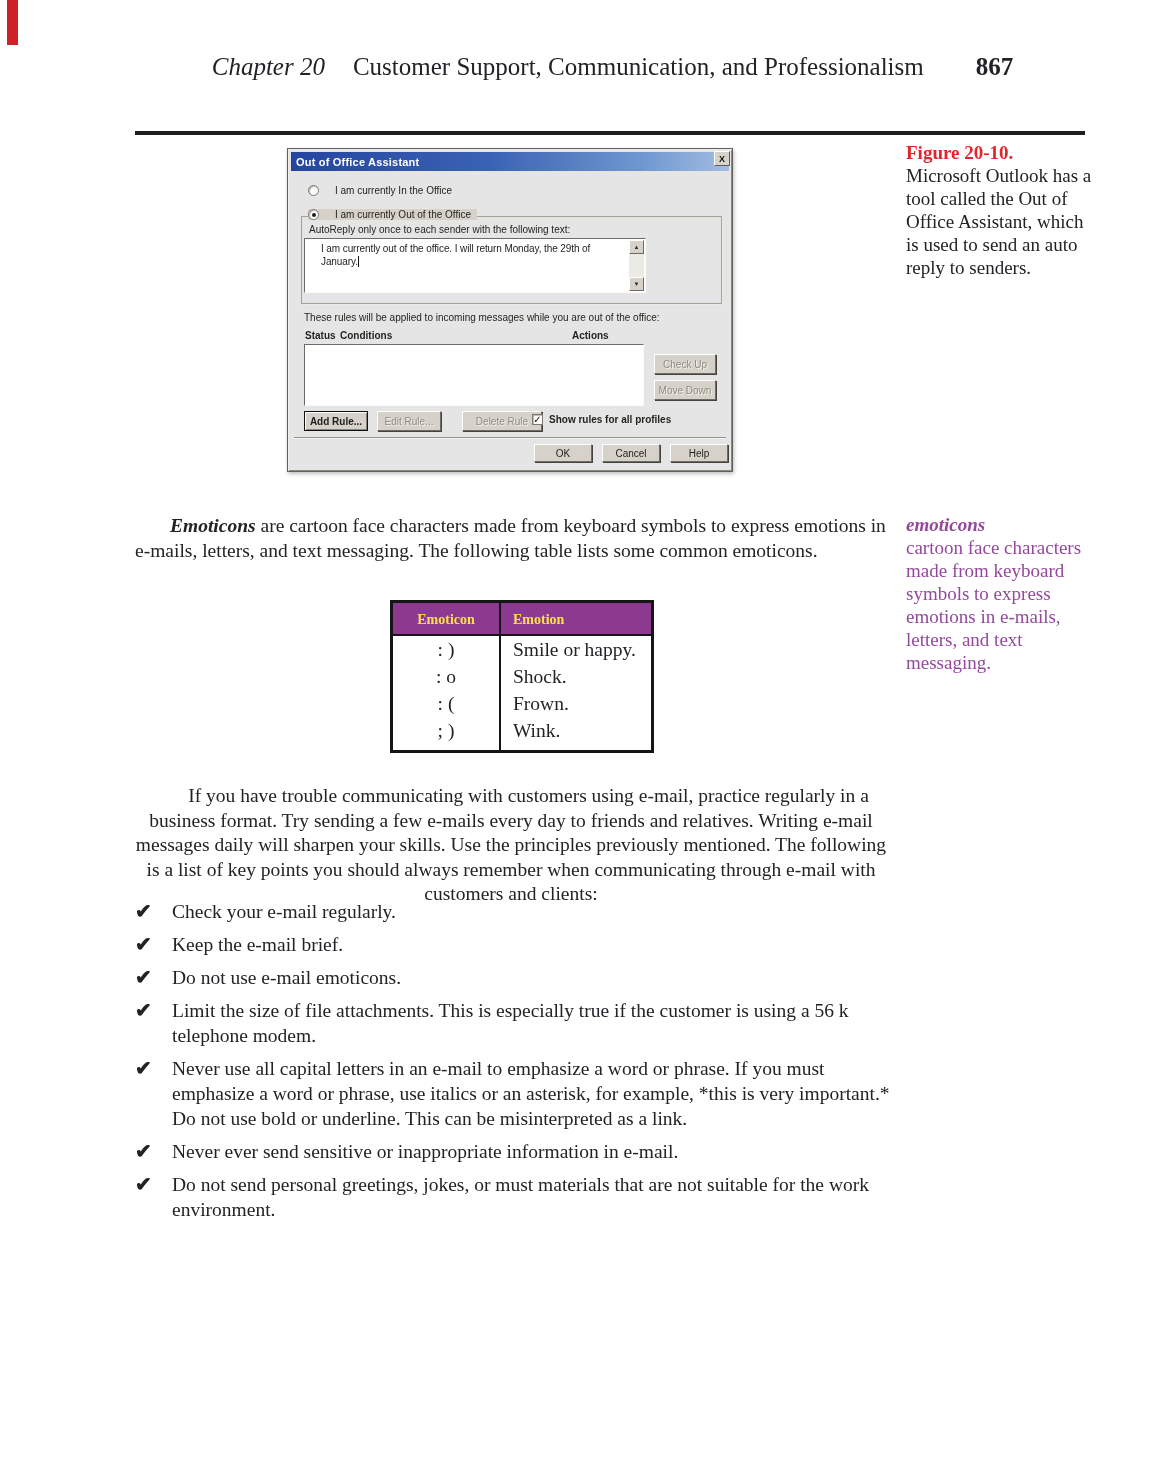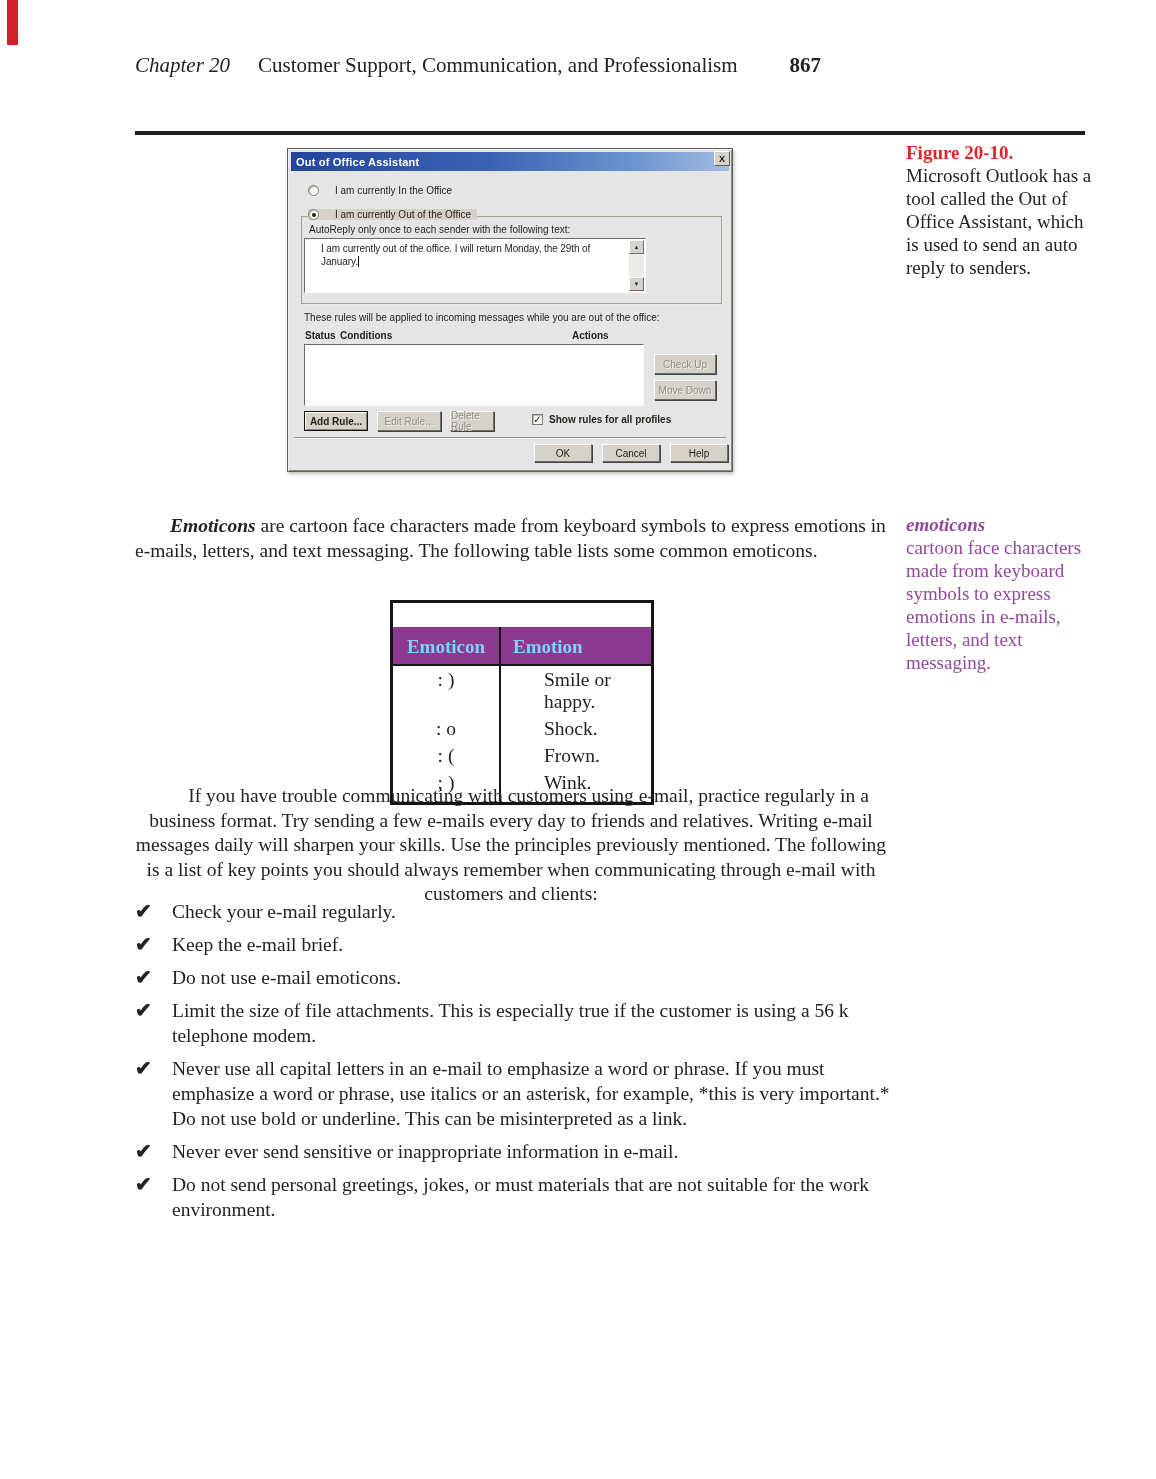--- a/index.html
+++ b/index.html
@@ -3,21 +3,21 @@
 <meta charset="utf-8">
 <style>
   * { margin:0; padding:0; box-sizing:border-box; }
   html,body { background:#ffffff; }
   .page {
     position:relative; width:1156px; height:1479px; background:#ffffff;
     font-family:"Liberation Serif","DejaVu Serif",serif; color:#232327; overflow:hidden;
   }
   
   .redbar { position:absolute; left:7px; top:0; width:11px; height:45px; background:#cf2127; }
-  .hdr { position:absolute; top:53px; left:135px; width:955px; display:flex; justify-content:flex-start; align-items:baseline; font-size:21px; }
+  .hdr { position:absolute; top:53px; left:135px; width:955px; display:flex; justify-content:center; align-items:baseline; font-size:25px; }
   .hdr .chap { font-style:italic; }
   .hdr .ttl { margin-left:28px; }
   .hdr .pg { margin-left:52px; font-weight:bold; }
   .rule { position:absolute; left:135px; top:131px; width:950px; height:4px; background:#1e1e1e; }
 
   
   .figcap { position:absolute; left:906px; top:141px; width:190px; font-size:19px; line-height:23px; }
   .figcap .figlabel { color:#e2242b; font-weight:bold; display:block; }
   .marginnote { position:absolute; left:906px; top:513px; width:190px; font-size:19px; line-height:23px; color:#94489c; }
   .marginnote .term { font-weight:bold; font-style:italic; display:block; }
@@ -29,26 +29,26 @@
   .p2 { top:784px;text-align:center; }
   .lead-term { font-weight:bold; font-style:italic; }
 
   .checklist { position:absolute; left:135px; top:899px; width:770px; font-size:19.5px; line-height:25px; }
   .checklist .item { display:flex; margin-bottom:8px; }
   .checklist .check { width:37px; flex:none; font-weight:bold; font-size:20px; line-height:25px; }
   .checklist .itemtext { flex:1; }
 
   
   .emtable { position:absolute; left:390px; top:600px; width:264px; border:3px solid #151515; background:#ffffff; }
-  .emtable .thead { display:flex; background:#8c3a90; color:#7dd3fc; font-weight:bold; font-size:19px; border-bottom:2px solid #151515;margin-top:24px; }
+  .emtable .thead { display:flex; background:#8c3a90; color:#fde047; font-weight:bold; font-size:14px; border-bottom:2px solid #151515; }
   .emtable .thead .c1 { width:108px; text-align:center; padding:9px 0 6px; border-right:2px solid #151515; }
   .emtable .thead .c2 { flex:1; padding:9px 0 6px 12px; }
   .emtable .trow { display:flex; font-size:19.5px; }
   .emtable .trow .c1 { width:108px; text-align:center; padding:3px 0 2px; border-right:2px solid #151515; }
-  .emtable .trow .c2 { flex:1; padding:3px 8px 2px 12px;margin-left:31px; }
+  .emtable .trow .c2 { flex:1; padding:3px 8px 2px 12px; }
   .emtable .trow:first-of-type .c1, .emtable .trow:first-of-type .c2 { padding-top:6px; }
   .emtable .trow:last-of-type .c1, .emtable .trow:last-of-type .c2 { padding-bottom:8px; }
 
   
   .dlg {
     position:absolute; left:287px; top:148px; width:446px; height:324px;
     background:#e5e5e5; font-family:"Liberation Sans","DejaVu Sans",sans-serif;
     font-size:10px; color:#26241f;
     border:1px solid #62605a;
     box-shadow: inset 1px 1px 0 #efeeea, inset -1px -1px 0 #8a877f, 1px 2px 4px rgba(0,0,0,.25);
@@ -168,21 +168,21 @@
     <div class="dlglabel" style="left:52px; top:181px; font-weight:bold;">Conditions</div>
     <div class="dlglabel" style="left:284px; top:181px; font-weight:bold;">Actions</div>
 
     <div class="listbox"></div>
 
     <div class="btn disabled" style="left:366px; top:205px; width:62px;">Check Up</div>
     <div class="btn disabled" style="left:366px; top:231px; width:62px;">Move Down</div>
 
     <div class="btn default" style="left:16px; top:262px; width:64px;">Add Rule...</div>
     <div class="btn disabled" style="left:89px; top:262px; width:64px;">Edit Rule...</div>
-    <div class="btn disabled" style="left:162px; top:262px; width:44px;">Delete Rule</div>
+    <div class="btn disabled" style="left:174px; top:262px; width:80px;">Delete Rule</div>
 
     <div class="chkrow" style="left:244px; top:265px;">
       <span class="chk">✓</span>
       <span class="chklabel">Show rules for all profiles</span>
     </div>
 
     <div class="sep"></div>
 
     <div class="btn" style="left:246px; top:295px; width:58px; height:18px;text-align:center;">OK</div>
     <div class="btn" style="left:314px; top:295px; width:58px; height:18px;">Cancel</div>

